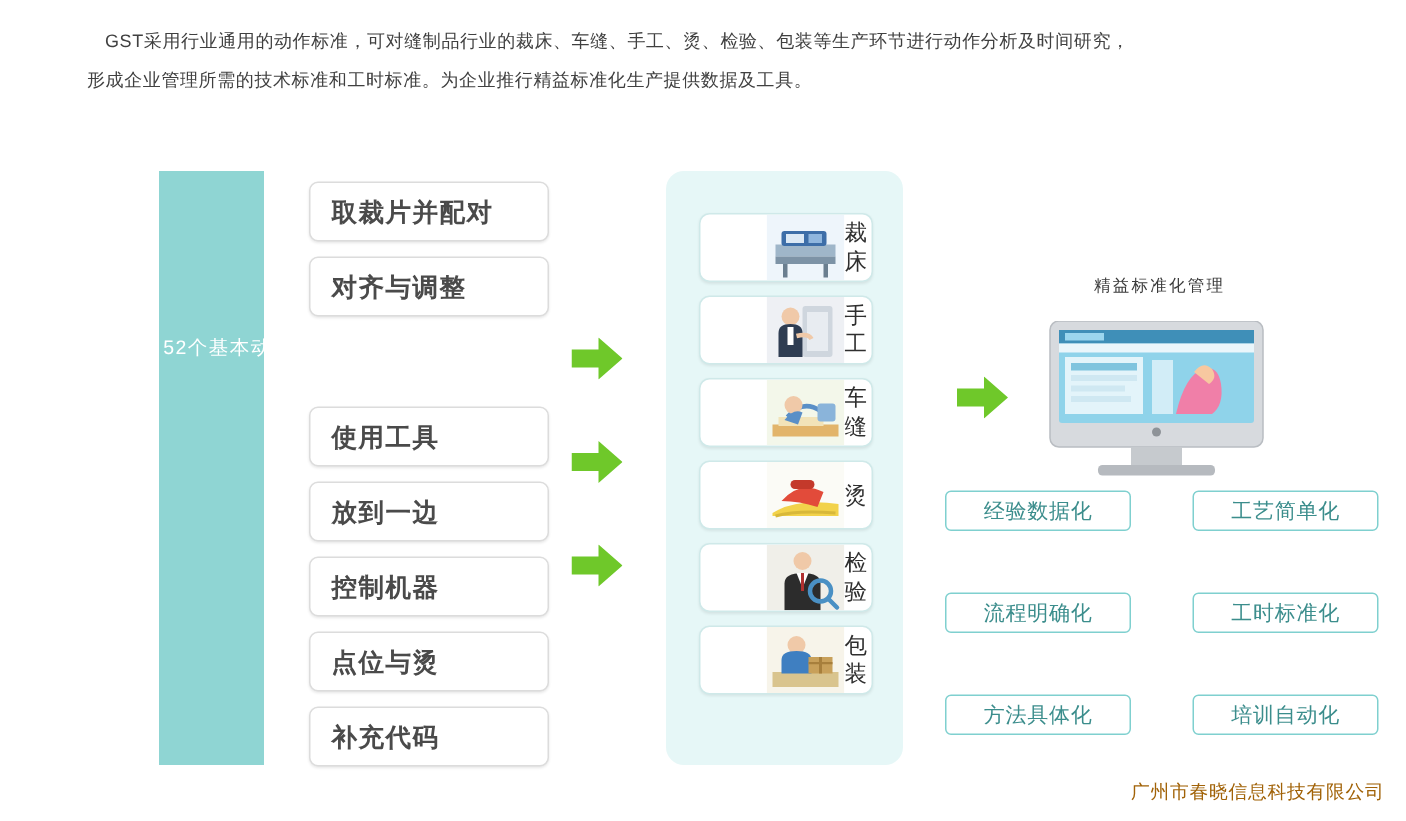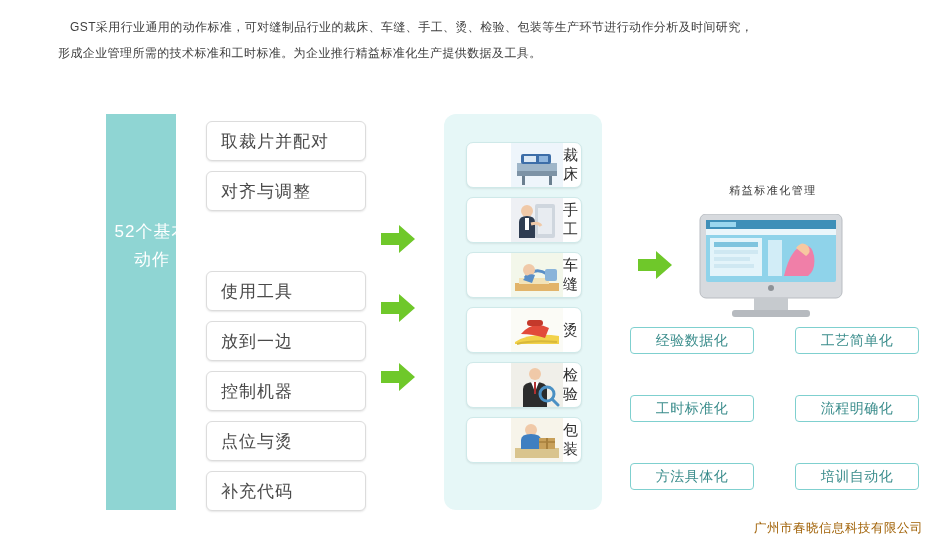--- a/index.html
+++ b/index.html
@@ -39,21 +39,21 @@
     width: 70px;
     height: 396px;
     background: #8fd5d3;
   }
   #left-panel-label {
     position: absolute;
     left: 106px;
     top: 218px;
     width: 92px;
     text-align: center;
-    font-size: 17px;
+    font-size: 13px;
     line-height: 28px;
     color: #ffffff;
     letter-spacing: 1px;
   }
 
   
   #action-list {
     position: absolute;
     left: 176px;
     top: 116px;
@@ -82,20 +82,21 @@
     border: 1px solid #dcdcdc;
     border-radius: 6px;
     box-shadow: 0 1px 2px rgba(0,0,0,0.10);
     display: flex;
     align-items: center;
     padding-left: 14px;
     font-size: 17px;
     color: #4a4a4a;
     letter-spacing: 1px;
     box-sizing: border-box;
+    font-weight: bold;
   }
 
   
   .mid-arrow {
     position: absolute;
     width: 34px;
     height: 28px;
   }
   .mid-arrow svg { display: block; }
   #mid-arrow-1 { left: 381px; top: 225px; }
@@ -427,19 +428,19 @@
     <rect x="76" y="26" width="14" height="36" fill="#ffffff" opacity="0.6"></rect>
     <circle cx="79" cy="74" r="3" fill="#8e9398"></circle>
     <rect x="62" y="84" width="34" height="12" fill="#c6cace"></rect>
     <rect x="40" y="96" width="78" height="7" rx="3" fill="#b6babf"></rect>
   </svg>
 </div>
 
 <div id="tag-grid">
   <div class="tag">经验数据化</div>
   <div class="tag">工艺简单化</div>
+  <div class="tag">流程明确化</div>
   <div class="tag">工时标准化</div>
-  <div class="tag">流程明确化</div>
   <div class="tag">方法具体化</div>
   <div class="tag">培训自动化</div>
 </div>
 
 <div id="footer">广州市春晓信息科技有限公司</div>
 
 </body></html>

